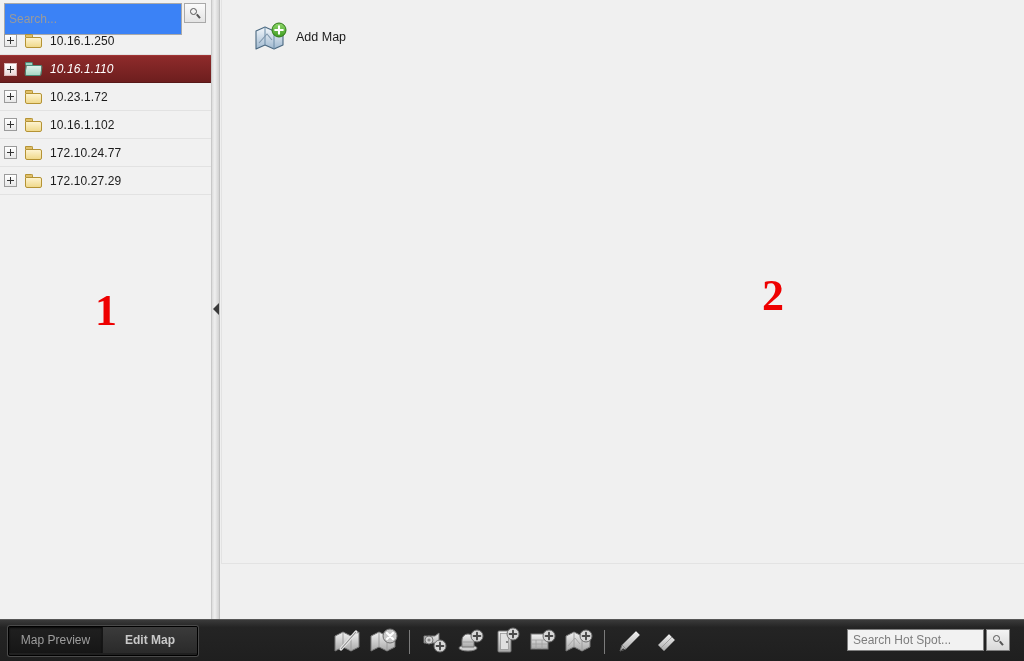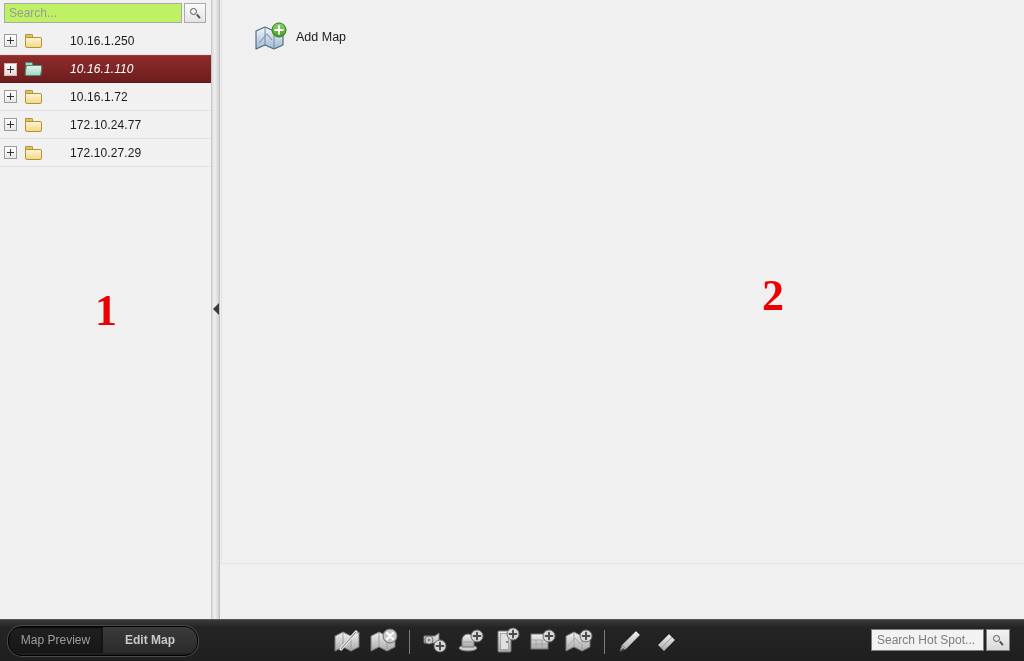--- a/index.html
+++ b/index.html
@@ -17,22 +17,22 @@
     position:absolute;left:0;top:0;width:212px;height:619px;
     background:#f1f1f1;
     border-right:1px solid #c8c8c8;
     box-sizing:border-box;
   }
   .search-row{
     position:relative;height:26px;padding:3px 4px 0 4px;box-sizing:border-box;
     display:flex;align-items:flex-start;
   }
   .search-input{
-    width:178px;height:20px;box-sizing:border-box;
-    border:1px solid #a9a9a9;background:#bef264;
+    width:178px;height:32px;box-sizing:border-box;
+    border:1px solid #a9a9a9;background:#3b82f6;
     font-family:"Liberation Sans", sans-serif;font-size:12px;
     color:#333;padding:0 4px;outline:none;
   }
   .search-input::placeholder{color:#9a9a9a;}
   .search-btn{
     width:22px;height:20px;margin-left:2px;box-sizing:border-box;
     border:1px solid #a9a9a9;
     background:linear-gradient(#fbfbfb,#e4e4e4);
     display:flex;align-items:center;justify-content:center;
     cursor:pointer;
@@ -82,21 +82,21 @@
   .folder .body{
     position:absolute;left:0;top:3px;width:17px;height:11px;
     background:linear-gradient(#fdf3cf,#f0d98c);
     border:1px solid #b59334;border-radius:0 2px 2px 2px;box-sizing:border-box;
   }
   .folder.open .tab{background:#9fd2c2;border-color:#4e8d7a;}
   .folder.open .body{
     background:linear-gradient(#dff1ea,#a9d8c6);border-color:#4e8d7a;
     transform:skewX(-6deg);
   }
-  .tree-label{font-size:12px;color:#1b1b1b;letter-spacing:0.1px;margin-left:20px;}
+  .tree-label{font-size:12px;color:#1b1b1b;letter-spacing:0.1px;}
 
   
   .splitter{
     position:absolute;left:212px;top:0;width:8px;height:619px;
     background:linear-gradient(90deg,#dcdcdc,#efefef 40%,#d2d2d2);
     border-right:1px solid #c0c0c0;box-sizing:border-box;cursor:col-resize;
   }
   .splitter .arrow{
     position:absolute;left:1px;top:303px;width:0;height:0;
     border-top:6px solid transparent;border-bottom:6px solid transparent;
@@ -126,21 +126,21 @@
   #annot2{left:540px;top:274px;font-size:44px;}
 
   
   .toolbar{
     position:absolute;left:0;top:619px;width:1024px;height:42px;
     background:linear-gradient(#3a3a3a,#242424 18%,#1f1f1f);
     border-top:1px solid #565656;box-sizing:border-box;
   }
   .tabs{
     position:absolute;left:8px;top:6px;height:28px;display:flex;
-    border:1px solid #000;border-radius:14px;overflow:hidden;
+    border:1px solid #000;border-radius:2px;overflow:hidden;
     box-shadow:0 0 0 1px #4a4a4a;
   }
   .tab-btn{
     min-width:94px;height:26px;display:flex;align-items:center;justify-content:center;
     font-size:12px;color:#c9c9c9;cursor:pointer;padding:0 10px;box-sizing:border-box;
     background:linear-gradient(#3b3b3b,#2a2a2a);
     border-right:1px solid #151515;
   }
   .tab-btn:last-child{border-right:none;font-weight:bold;}
   .tab-btn.active{
@@ -155,21 +155,21 @@
   .tool-btn{
     width:36px;height:36px;display:flex;align-items:center;justify-content:center;
     cursor:pointer;position:relative;
   }
   .tool-sep{width:1px;height:24px;background:#9a9a9a;margin:0 7px;opacity:.75;}
 
   .hot-search{
     position:absolute;right:14px;top:9px;display:flex;align-items:flex-start;
   }
   .hot-input{
-    width:113px;height:22px;box-sizing:border-box;border:1px solid #7f7f7f;
+    width:137px;height:22px;box-sizing:border-box;border:1px solid #7f7f7f;
     background:#f2f2f2;color:#333;font-family:"Liberation Sans", sans-serif;
     font-size:12px;padding:0 5px;outline:none;
   }
   .hot-input::placeholder{color:#7d7d7d;}
   .hot-btn{
     width:24px;height:22px;margin-left:2px;box-sizing:border-box;
     border:1px solid #7f7f7f;background:linear-gradient(#f4f4f4,#d9d9d9);
     display:flex;align-items:center;justify-content:center;cursor:pointer;
   }
 </style>
@@ -206,21 +206,29 @@
             <span class="body"></span>
           </div>
           <span class="tree-label">10.16.1.110</span>
         </div>
         <div class="tree-row">
           <div class="expander"></div>
           <div class="folder">
             <span class="tab"></span>
             <span class="body"></span>
           </div>
-          <span class="tree-label">10.16.1.72</span>
+          <span class="tree-label">10.23.1.72</span>
+        </div>
+        <div class="tree-row">
+          <div class="expander"></div>
+          <div class="folder">
+            <span class="tab"></span>
+            <span class="body"></span>
+          </div>
+          <span class="tree-label">10.16.1.102</span>
         </div>
         <div class="tree-row">
           <div class="expander"></div>
           <div class="folder">
             <span class="tab"></span>
             <span class="body"></span>
           </div>
           <span class="tree-label">172.10.24.77</span>
         </div>
         <div class="tree-row">

